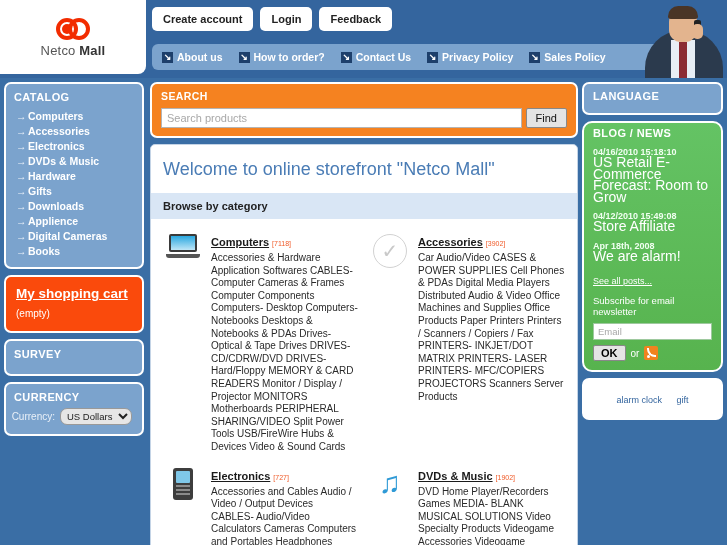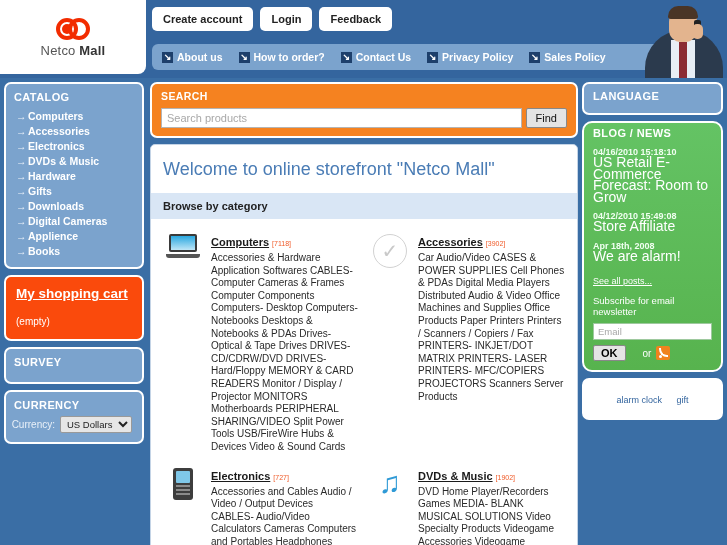--- a/index.html
+++ b/index.html
@@ -58,28 +58,28 @@
 
   
   .leftcol { position: absolute; left: 4px; top: 4px; width: 140px; }
   .panel { background: #7ba3cd; border: 2px solid #fff; border-radius: 7px; margin-bottom: 6px; padding: 7px 8px 9px 8px; }
   .panel-title { font-size: 11px; font-weight: bold; color: #fff; letter-spacing: .4px; margin-bottom: 5px; }
   .cat-list { list-style: none; }
   .cat-list li { font-size: 10.5px; font-weight: bold; color: #fff; padding: 1.5px 0 1.5px 14px; position: relative; cursor: pointer; }
   .cat-list li::before { content: "\2192"; position: absolute; left: 2px; color: #e9f0f8; font-weight: normal; }
 
   .cart-panel { background: #fa4a0c; border: 2px solid #fff; border-radius: 7px; margin-bottom: 6px; padding: 9px 10px 12px 10px; }
-  .cart-title { font-size: 13.5px; font-weight: bold; color: #fff; text-decoration: underline; margin-bottom: 15px; }
+  .cart-title { font-size: 13.5px; font-weight: bold; color: #fff; text-decoration: underline; margin-bottom: 7px; }
   .cart-empty { font-size: 10px; color: #fff; }
 
   .currency-row { display: flex; align-items: center; justify-content: flex-end; gap: 5px; margin-top: 4px; padding-right: 2px; }
   .currency-label { font-size: 10px; color: #e9f0f8; }
   .currency-select {
     font-family: "Liberation Sans", sans-serif; font-size: 9.5px;
-    background: #e6e6e6; border: 1px solid #999; border-radius: 2px;
+    background: #e6e6e6; border: 1px solid #999; border-radius: 7px;
     padding: 1px 2px; color: #222; cursor: pointer;
   }
   .survey-panel { min-height: 36px; }
   .currency-panel { min-height: 54px; }
 
   
   .centercol { position: absolute; left: 150px; top: 4px; width: 428px; }
   .search-panel {
     background: #f58220; border: 2px solid #fff; border-radius: 7px;
     padding: 6px 9px 8px 9px; margin-bottom: 6px;
@@ -131,21 +131,21 @@
   .news-title { font-size: 11px; font-weight: bold; color: #fff; letter-spacing: .4px; margin-bottom: 8px; }
   .news-item { margin-bottom: 8px; }
   .news-date { font-size: 9px; color: #f0fff0; font-weight: bold; }
   .news-text { font-size: 14px; color: #fff; line-height: 11.5px; cursor: pointer; }
   .news-all { font-size: 9px; color: #fff; text-decoration: underline; cursor: pointer; display: inline-block; margin-bottom: 9px; }
   .sub-title { font-size: 9.5px; color: #fff; margin-bottom: 4px; }
   .sub-input { width: 100%; font-family: "Liberation Sans", sans-serif; font-size: 9.5px; padding: 2px 4px; border: 1px solid #9ec99e; color: #333; }
   .sub-input::placeholder { color: #a8a8a8; }
   .sub-row { display: flex; align-items: center; gap: 5px; margin-top: 5px; }
   .ok-btn { font-family: "Liberation Sans", sans-serif; font-size: 11px; font-weight: bold; background: #e4e4e4; border: 1px solid #888; border-radius: 2px; padding: 1px 7px; cursor: pointer; }
-  .or-txt { font-size: 10px; color: #fff; margin-left: 12px; }
+  .or-txt { font-size: 10px; color: #fff; }
   .rss { width: 14px; height: 14px; background: #f0831e; border-radius: 2px; position: relative; cursor: pointer; }
   .rss::before { content: ""; position: absolute; left: 2.5px; bottom: 2.5px; width: 3px; height: 3px; background: #fff; border-radius: 50%; }
   .rss::after { content: ""; position: absolute; left: 3px; bottom: 3px; width: 7px; height: 7px; border: 2px solid #fff; border-radius: 0 0 0 8px; border-top: none; border-right: none; }
 
   .tag-panel { background: #fff; border: 2px solid #fff; border-radius: 7px; margin-top: 6px; padding: 9px 9px 11px 9px; text-align: center; }
   .tag { font-size: 9px; color: #34659e; margin: 0 5px; cursor: pointer; }
 </style>
 </head>
 <body>
 
@@ -212,22 +212,22 @@
       <div class="panel">
         <div class="panel-title">CATALOG</div>
         <ul class="cat-list">
           <li>Computers</li>
           <li>Accessories</li>
           <li>Electronics</li>
           <li>DVDs &amp; Music</li>
           <li>Hardware</li>
           <li>Gifts</li>
           <li>Downloads</li>
+          <li>Applience</li>
           <li>Digital Cameras</li>
-          <li>Applience</li>
           <li>Books</li>
         </ul>
       </div>
 
       <div class="cart-panel">
         <div class="cart-title">My shopping cart</div>
         <div class="cart-empty">(empty)</div>
       </div>
 
       <div class="panel survey-panel">

